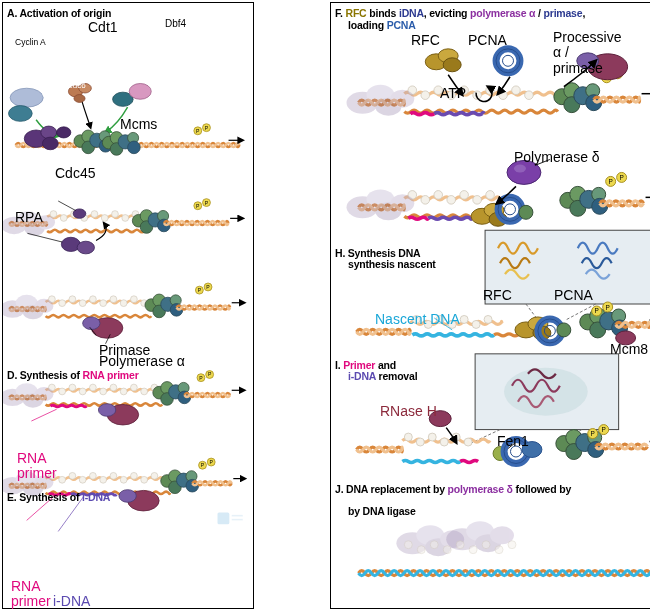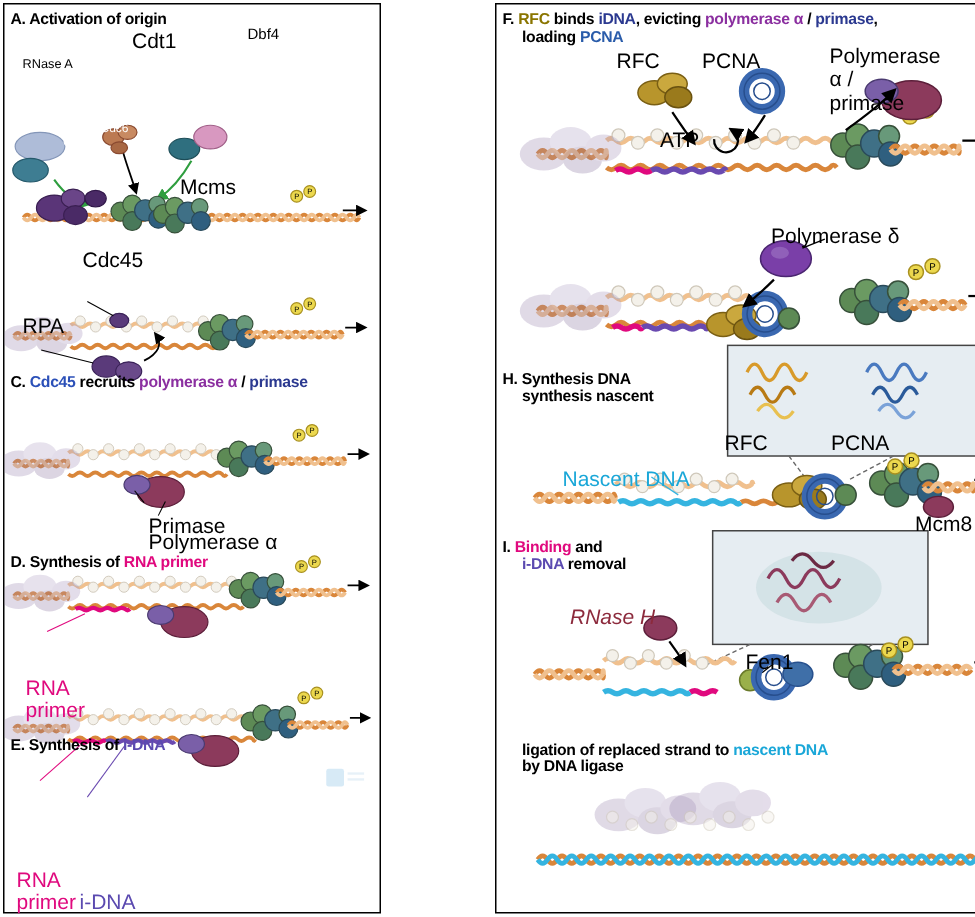--- a/index.html
+++ b/index.html
@@ -288,33 +288,32 @@
       <line class="ldb" x1="70" y1="590" x2="102" y2="546"></line>
       <g opacity="0.35" transform="translate(272,566)">
         <rect width="15" height="15" rx="2" fill="#8ec4e8"></rect>
         <rect x="18" y="3" width="14" height="2" fill="#bcd8ec"></rect>
         <rect x="18" y="8" width="14" height="2" fill="#bcd8ec"></rect>
       </g>
     </g>
   </svg>
 
   <div class="t" style="left:4px;top:4px"><span>A. Activation of origin</span></div>
-  <span class="lbl nw" style="left:12px;top:35px;font-size:8.5px">RNase A</span>
+  <span class="lbl nw" style="left:12px;top:35px;font-size:8.5px">Cyclin A</span>
   <span class="lbl nw" style="left: 11px; top: 55px; font-size: 8.5px; color: rgb(255, 255, 255);">Cdk2</span>
   <span class="lbl nw" style="left:85px;top:17px">Cdt1</span>
   <span class="lbl nw" style="left: 140px; top: 37px; font-size: 8.5px; color: rgb(255, 255, 255);">Cdc7</span>
   <span class="lbl nw" style="left:162px;top:15px;font-size:10px">Dbf4</span>
   <span class="lbl nw" style="left: 39px; top: 87px; font-size: 8.5px; color: rgb(255, 255, 255);">ORC</span>
   <span class="lbl nw" style="left: 64px; top: 79px; font-size: 8px; color: rgb(255, 255, 255);">Cdc6</span>
   <span class="lbl nw" style="left:117px;top:114px">Mcms</span>
 
   <span class="lbl nw" style="left:52px;top:163px">Cdc45</span>
   <span class="lbl nw" style="left:12px;top:207px">RPA</span>
 
-  <div class="t" style="left:4px;top:246px"><span>C. </span><span style="color: rgb(43, 80, 184);">Cdc45</span><span> recruits </span><span style="color: rgb(139, 47, 160);">polymerase α</span><span> / </span><span style="color: rgb(43, 57, 144);">primase</span></div>
   <span class="lbl nw" style="left:96px;top:340px">Primase</span>
   <span class="lbl nw" style="left:96px;top:351px">Polymerase α</span>
 
   <div class="t" style="left:4px;top:366px"><span>D. Synthesis of </span><span style="color: rgb(224, 9, 126);">RNA primer</span></div>
   <span class="lbl" style="left: 14px; top: 448px; width: 36px; color: rgb(224, 9, 126);">RNA primer</span>
 
   <div class="t" style="left:4px;top:488px"><span>E. Synthesis of </span><span style="color: rgb(91, 74, 176);">i-DNA</span></div>
   <span class="lbl" style="left: 8px; top: 576px; width: 36px; color: rgb(224, 9, 126);">RNA primer</span>
   <span class="lbl nw" style="left: 50px; top: 591px; color: rgb(91, 74, 176);">i-DNA</span>
 </div>
@@ -587,32 +586,32 @@
         </g>
       <path class="s1" d="M 8 572 q 3.25 -5 6.5 0 q 3.25 5 6.5 0 q 3.25 -5 6.5 0 q 3.25 5 6.5 0 q 3.25 -5 6.5 0 q 3.25 5 6.5 0 q 3.25 -5 6.5 0 q 3.25 5 6.5 0 q 3.25 -5 6.5 0 q 3.25 5 6.5 0 q 3.25 -5 6.5 0 q 3.25 5 6.5 0 q 3.25 -5 6.5 0 q 3.25 5 6.5 0 q 3.25 -5 6.5 0 q 3.25 5 6.5 0 q 3.25 -5 6.5 0 q 3.25 5 6.5 0 q 3.25 -5 6.5 0 q 3.25 5 6.5 0 q 3.25 -5 6.5 0 q 3.25 5 6.5 0 q 3.25 -5 6.5 0 q 3.25 5 6.5 0 q 3.25 -5 6.5 0 q 3.25 5 6.5 0 q 3.25 -5 6.5 0 q 3.25 5 6.5 0 q 3.25 -5 6.5 0 q 3.25 5 6.5 0 q 3.25 -5 6.5 0 q 3.25 5 6.5 0 q 3.25 -5 6.5 0 q 3.25 5 6.5 0 q 3.25 -5 6.5 0 q 3.25 5 6.5 0 q 3.25 -5 6.5 0 q 3.25 5 6.5 0 q 3.25 -5 6.5 0 q 3.25 5 6.5 0 q 3.25 -5 6.5 0 q 3.25 5 6.5 0 q 3.25 -5 6.5 0 q 3.25 5 6.5 0 q 3.25 -5 6.5 0 q 3.25 5 6.5 0 q 0.5 -5 1 0"></path>
       <path class="cyw" d="M 8 572 q 3.25 5 6.5 0 q 3.25 -5 6.5 0 q 3.25 5 6.5 0 q 3.25 -5 6.5 0 q 3.25 5 6.5 0 q 3.25 -5 6.5 0 q 3.25 5 6.5 0 q 3.25 -5 6.5 0 q 3.25 5 6.5 0 q 3.25 -5 6.5 0 q 3.25 5 6.5 0 q 3.25 -5 6.5 0 q 3.25 5 6.5 0 q 3.25 -5 6.5 0 q 3.25 5 6.5 0 q 3.25 -5 6.5 0 q 3.25 5 6.5 0 q 3.25 -5 6.5 0 q 3.25 5 6.5 0 q 3.25 -5 6.5 0 q 3.25 5 6.5 0 q 3.25 -5 6.5 0 q 3.25 5 6.5 0 q 3.25 -5 6.5 0 q 3.25 5 6.5 0 q 3.25 -5 6.5 0 q 3.25 5 6.5 0 q 3.25 -5 6.5 0 q 3.25 5 6.5 0 q 3.25 -5 6.5 0 q 3.25 5 6.5 0 q 3.25 -5 6.5 0 q 3.25 5 6.5 0 q 3.25 -5 6.5 0 q 3.25 5 6.5 0 q 3.25 -5 6.5 0 q 3.25 5 6.5 0 q 3.25 -5 6.5 0 q 3.25 5 6.5 0 q 3.25 -5 6.5 0 q 3.25 5 6.5 0 q 3.25 -5 6.5 0 q 3.25 5 6.5 0 q 3.25 -5 6.5 0 q 3.25 5 6.5 0 q 3.25 -5 6.5 0 q 0.5 5 1 0"></path>
     </g>
   </svg>
 
   <div class="t" style="left:4px;top:4px"><span>F. </span><span style="color: rgb(138, 117, 0);">RFC</span><span> binds </span><span style="color: rgb(43, 57, 144);">iDNA</span><span>, evicting </span><span style="color: rgb(139, 47, 160);">polymerase α</span><span> / </span><span style="color: rgb(43, 57, 144);">primase</span><span>,</span></div>
   <div class="t" style="left:17px;top:16px"><span>loading </span><span style="color: rgb(42, 92, 170);">PCNA</span></div>
   <span class="lbl nw" style="left:80px;top:30px">RFC</span>
   <span class="lbl nw" style="left:137px;top:30px">PCNA</span>
-  <span class="lbl" style="left:222px;top:27px;width:68px">Polymerase α / primase</span>
+  <span class="lbl" style="left:222px;top:27px;width:68px">Processive α / primase</span>
   <span class="lbl nw" style="left:109px;top:83px">ATP</span>
 
   <span class="lbl nw" style="left:183px;top:147px">Polymerase δ</span>
 
   <div class="t" style="left:4px;top:244px"><span>H. Synthesis DNA</span></div>
   <div class="t" style="left:17px;top:255px"><span>synthesis nascent</span></div>
   <span class="lbl nw" style="left:152px;top:285px">RFC</span>
   <span class="lbl nw" style="left:223px;top:285px">PCNA</span>
   <span class="lbl nw" style="left: 44px; top: 309px; color: rgb(26, 167, 216);">Nascent DNA</span>
   <span class="lbl nw" style="left:279px;top:339px">Mcm8</span>
 
-  <div class="t" style="left:4px;top:356px"><span>I. </span><span style="color: rgb(224, 9, 126);">Binding</span><span> and</span></div>
+  <div class="t" style="left:4px;top:356px"><span>I. </span><span style="color: rgb(224, 9, 126);">Primer</span><span> and</span></div>
   <div class="t" style="left:17px;top:367px"><span style="color: rgb(91, 74, 176);">i-DNA</span><span> removal</span></div>
-  <span class="lbl nw" style="left: 49px; top: 401px; color: rgb(140, 42, 60); font-style: italic;">RNase H</span>
+  <span class="lbl nw" style="left: 49px; top: 401px; color: rgb(140, 42, 60);">RNase H</span>
   <span class="lbl nw" style="left:166px;top:431px">Fen1</span>
 
-  <div class="t" style="left:17px;top:491px"><span>ligation of replaced strand to </span><span style="color: rgb(26, 167, 216);">nascent DNA</span></div>
+  <div class="t" style="left:4px;top:480px"><span>J. DNA replacement by </span><span style="color: rgb(139, 47, 160);">polymerase δ</span><span> followed by</span></div>
   <div class="t" style="left:17px;top:502px"><span>by DNA ligase</span></div>
 </div>
 
 </body></html>

